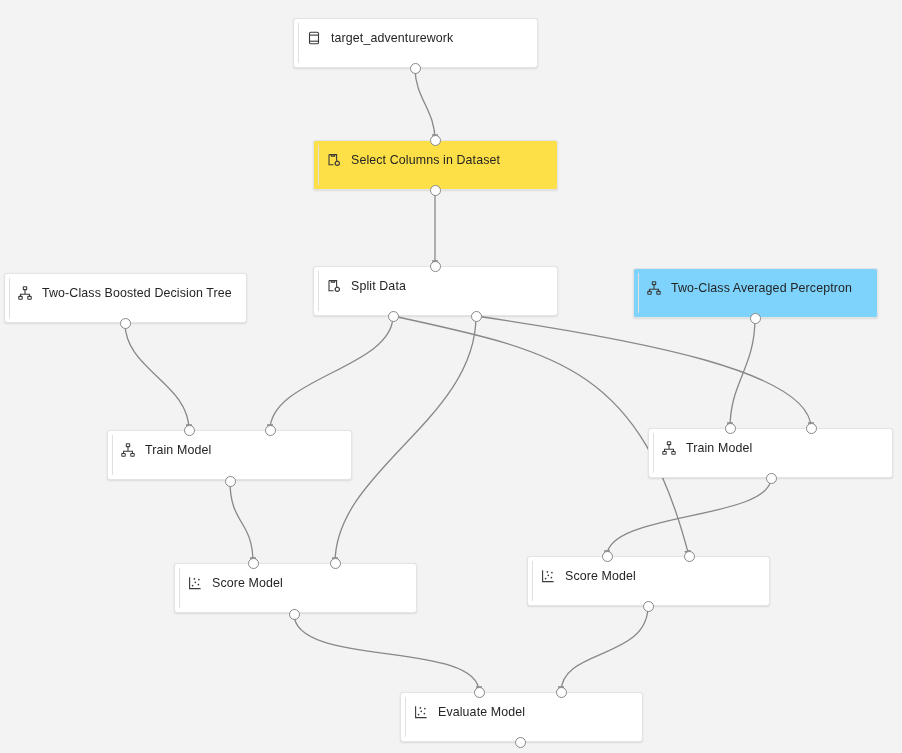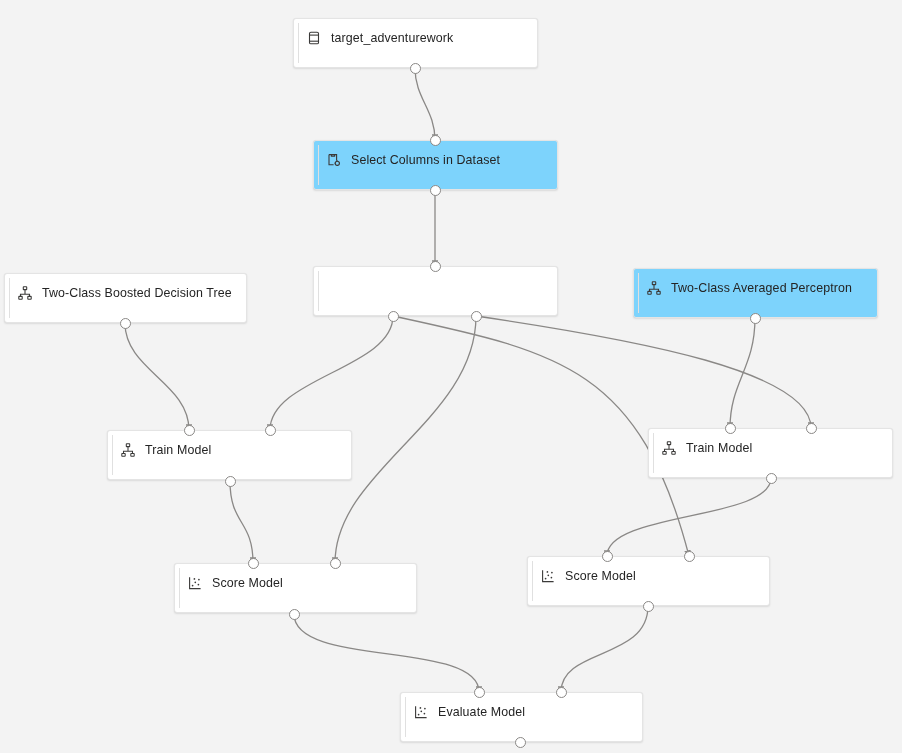--- a/index.html
+++ b/index.html
@@ -119,36 +119,47 @@
           <span class="node-icon" style="color: rgb(59, 58, 57);">
             <svg viewBox="0 0 16 16" width="16" height="16" fill="none" stroke="currentColor" stroke-width="1.1">
       <rect x="3.5" y="2.2" width="9" height="11.6" rx="1.4"></rect>
       <line x1="3.5" y1="5.1" x2="12.5" y2="5.1"></line>
       <line x1="3.5" y1="11.2" x2="12.5" y2="11.2"></line>
     </svg>
           </span>
           <span class="node-label" style="color: rgb(36, 36, 36);">target_adventurework</span>
         </div>
       </div>
-      <div class="node" style="left: 313px; top: 140px; width: 245px; height: 50px; background: #7dd3fc; border-color: rgb(228, 228, 228);">
+      <div class="node" style="left: 313px; top: 140px; width: 245px; height: 50px; background: #fde047; border-color: rgb(228, 228, 228);">
         <div class="node-accent"></div>
         <div class="node-body">
           <span class="node-icon" style="color: rgb(59, 58, 57);">
             <svg viewBox="0 0 16 16" width="16" height="16" fill="none" stroke="currentColor" stroke-width="1.1">
       <path d="M3 2.6 h7.6 v6.2 M3 2.6 v10.2 h4.6"></path>
       <path d="M5.4 2.6 v1.5 h3.2 v-1.5"></path>
       <circle cx="11.3" cy="11.3" r="2.1"></circle>
       <path d="M11.3 8.6 v0.9 M11.3 13.1 v0.9 M8.6 11.3 h0.9 M13.1 11.3 h0.9"></path>
     </svg>
           </span>
           <span class="node-label" style="color: rgb(36, 36, 36);">Select Columns in Dataset</span>
         </div>
       </div>
       <div class="node" style="left: 313px; top: 266px; width: 245px; height: 50px; background: rgb(255, 255, 255); border-color: rgb(228, 228, 228);">
         <div class="node-accent"></div>
+        <div class="node-body">
+          <span class="node-icon" style="color: rgb(59, 58, 57);">
+            <svg viewBox="0 0 16 16" width="16" height="16" fill="none" stroke="currentColor" stroke-width="1.1">
+      <path d="M3 2.6 h7.6 v6.2 M3 2.6 v10.2 h4.6"></path>
+      <path d="M5.4 2.6 v1.5 h3.2 v-1.5"></path>
+      <circle cx="11.3" cy="11.3" r="2.1"></circle>
+      <path d="M11.3 8.6 v0.9 M11.3 13.1 v0.9 M8.6 11.3 h0.9 M13.1 11.3 h0.9"></path>
+    </svg>
+          </span>
+          <span class="node-label" style="color: rgb(36, 36, 36);">Split Data</span>
+        </div>
       </div>
       <div class="node" style="left: 4px; top: 273px; width: 243px; height: 50px; background: rgb(255, 255, 255); border-color: rgb(228, 228, 228); padding-left: 16px;">
         <div class="node-accent"></div>
         <div class="node-body">
           <span class="node-icon" style="color: rgb(59, 58, 57);">
             <svg viewBox="0 0 16 16" width="16" height="16" fill="none" stroke="currentColor" stroke-width="1.1">
       <rect x="6.3" y="1.8" width="3.4" height="2.8" rx="0.4"></rect>
       <rect x="1.8" y="11.4" width="3.4" height="2.8" rx="0.4"></rect>
       <rect x="10.8" y="11.4" width="3.4" height="2.8" rx="0.4"></rect>
       <path d="M8 4.6 v2.4 M3.5 11.4 v-2.2 h9 v2.2 M8 7 v2.2"></path>

